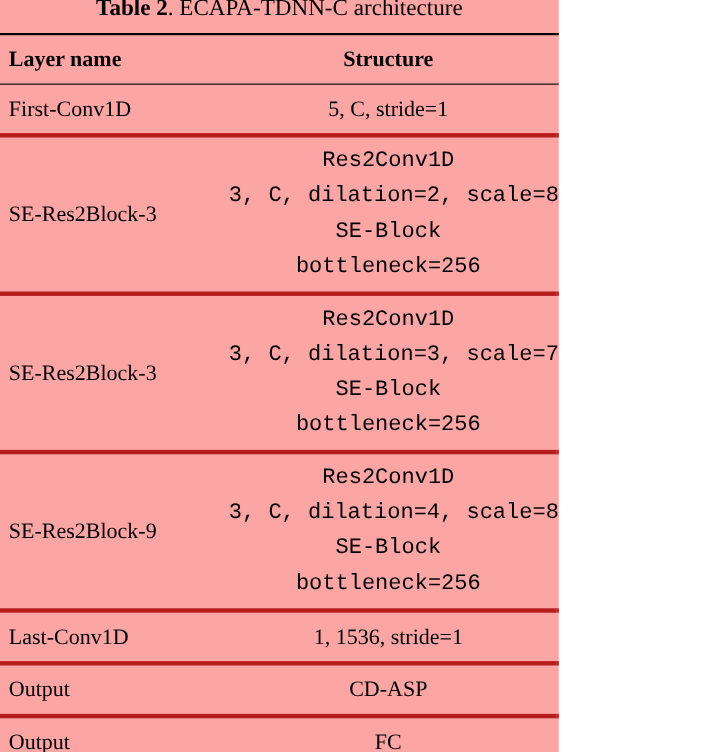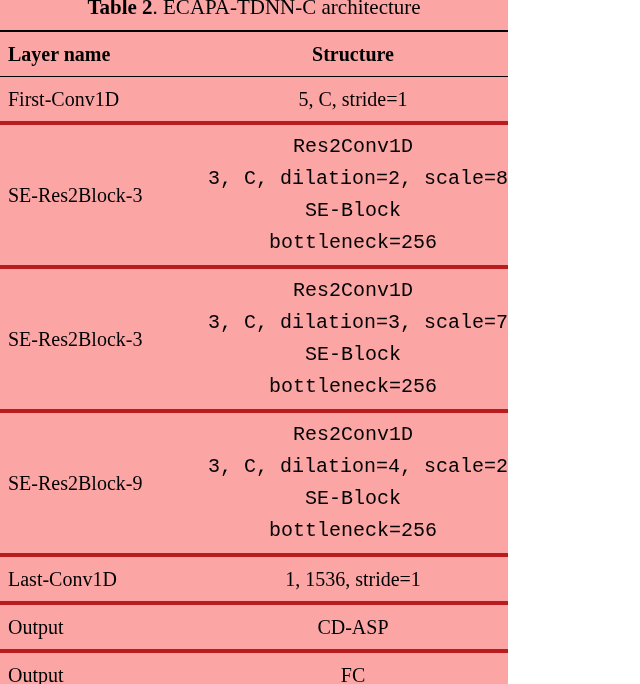--- a/index.html
+++ b/index.html
@@ -128,21 +128,21 @@
             <div class="oline">C × T</div>
             <div class="oline">C × T</div>
           </div>
         </td>
       </tr>
 
       <tr class="block">
         <td class="col-layer">SE-Res2Block-9</td>
         <td class="col-structure">
           <div class="sline">Res2Conv1D</div>
-          <div class="sline">3, C, dilation=4, scale=2</div>
+          <div class="sline">3, C, dilation=4, scale=8</div>
           <div class="sline">SE-Block</div>
           <div class="sline">bottleneck=256</div>
         </td>
         <td class="col-output">
           <div class="ogroup">
             <div class="oline">C × T</div>
             <div class="oline">C × T</div>
           </div>
         </td>
       </tr>

